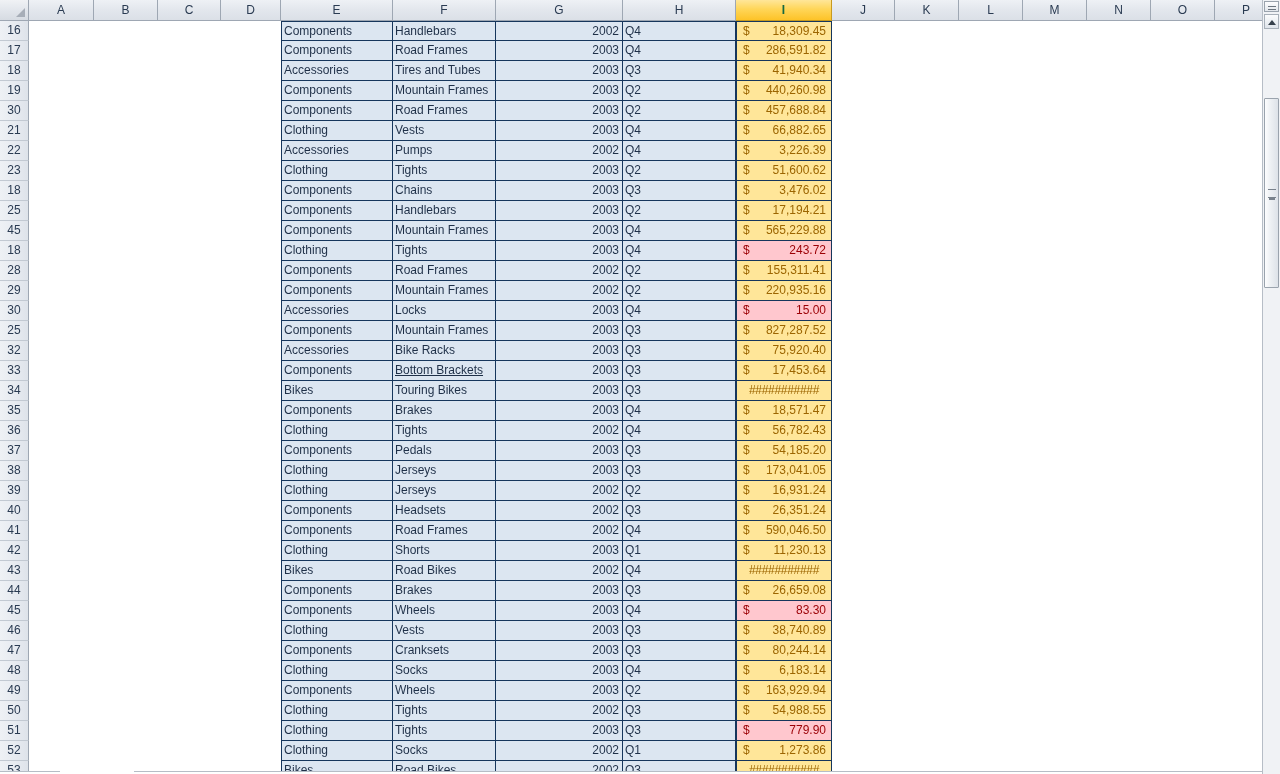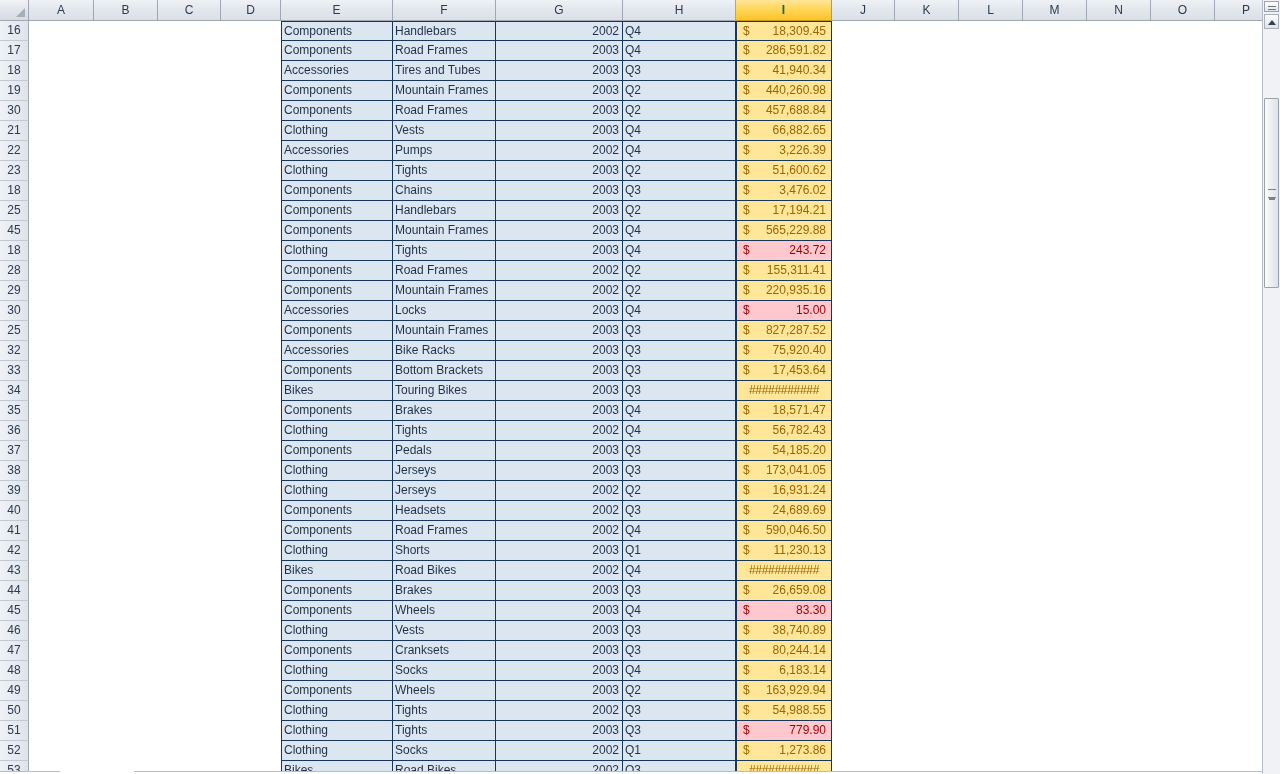--- a/index.html
+++ b/index.html
@@ -708,21 +708,21 @@
         <div class="cell blankcell" style="width: 64px;"></div>
         <div class="cell blankcell" style="width: 64px;"></div>
         <div class="cell blankcell" style="width: 63px;"></div>
       </div>
       <div class="data-row">
         <div class="cell blankcell" style="width: 65px;"></div>
         <div class="cell blankcell" style="width: 64px;"></div>
         <div class="cell blankcell" style="width: 63px;"></div>
         <div class="cell blankcell" style="width: 60px;"></div>
         <div class="cell tbl firstcol" style="width: 112px;">Components</div>
-        <div class="cell tbl" style="width: 103px;">Bottom Brackets</div>
+        <div class="cell tbl" style="width: 103px; text-decoration: underline;">Bottom Brackets</div>
         <div class="cell tbl num" style="width: 127px;">2003</div>
         <div class="cell tbl" style="width: 113px;">Q3</div>
         <div class="cell cur hi" style="width: 96px;">
           <div class="cur-inner">
             <span class="cur-sym">$</span>
             <span class="cur-val">17,453.64</span>
           </div>
         </div>
         <div class="cell blankcell" style="width: 63px;"></div>
         <div class="cell blankcell" style="width: 64px;"></div>
@@ -872,21 +872,21 @@
         <div class="cell blankcell" style="width: 64px;"></div>
         <div class="cell blankcell" style="width: 63px;"></div>
         <div class="cell blankcell" style="width: 60px;"></div>
         <div class="cell tbl firstcol" style="width: 112px;">Components</div>
         <div class="cell tbl" style="width: 103px;">Headsets</div>
         <div class="cell tbl num" style="width: 127px;">2002</div>
         <div class="cell tbl" style="width: 113px;">Q3</div>
         <div class="cell cur hi" style="width: 96px;">
           <div class="cur-inner">
             <span class="cur-sym">$</span>
-            <span class="cur-val">24,689.69</span>
+            <span class="cur-val">26,351.24</span>
           </div>
         </div>
         <div class="cell blankcell" style="width: 63px;"></div>
         <div class="cell blankcell" style="width: 64px;"></div>
         <div class="cell blankcell" style="width: 64px;"></div>
         <div class="cell blankcell" style="width: 64px;"></div>
         <div class="cell blankcell" style="width: 64px;"></div>
         <div class="cell blankcell" style="width: 64px;"></div>
         <div class="cell blankcell" style="width: 63px;"></div>
       </div>

